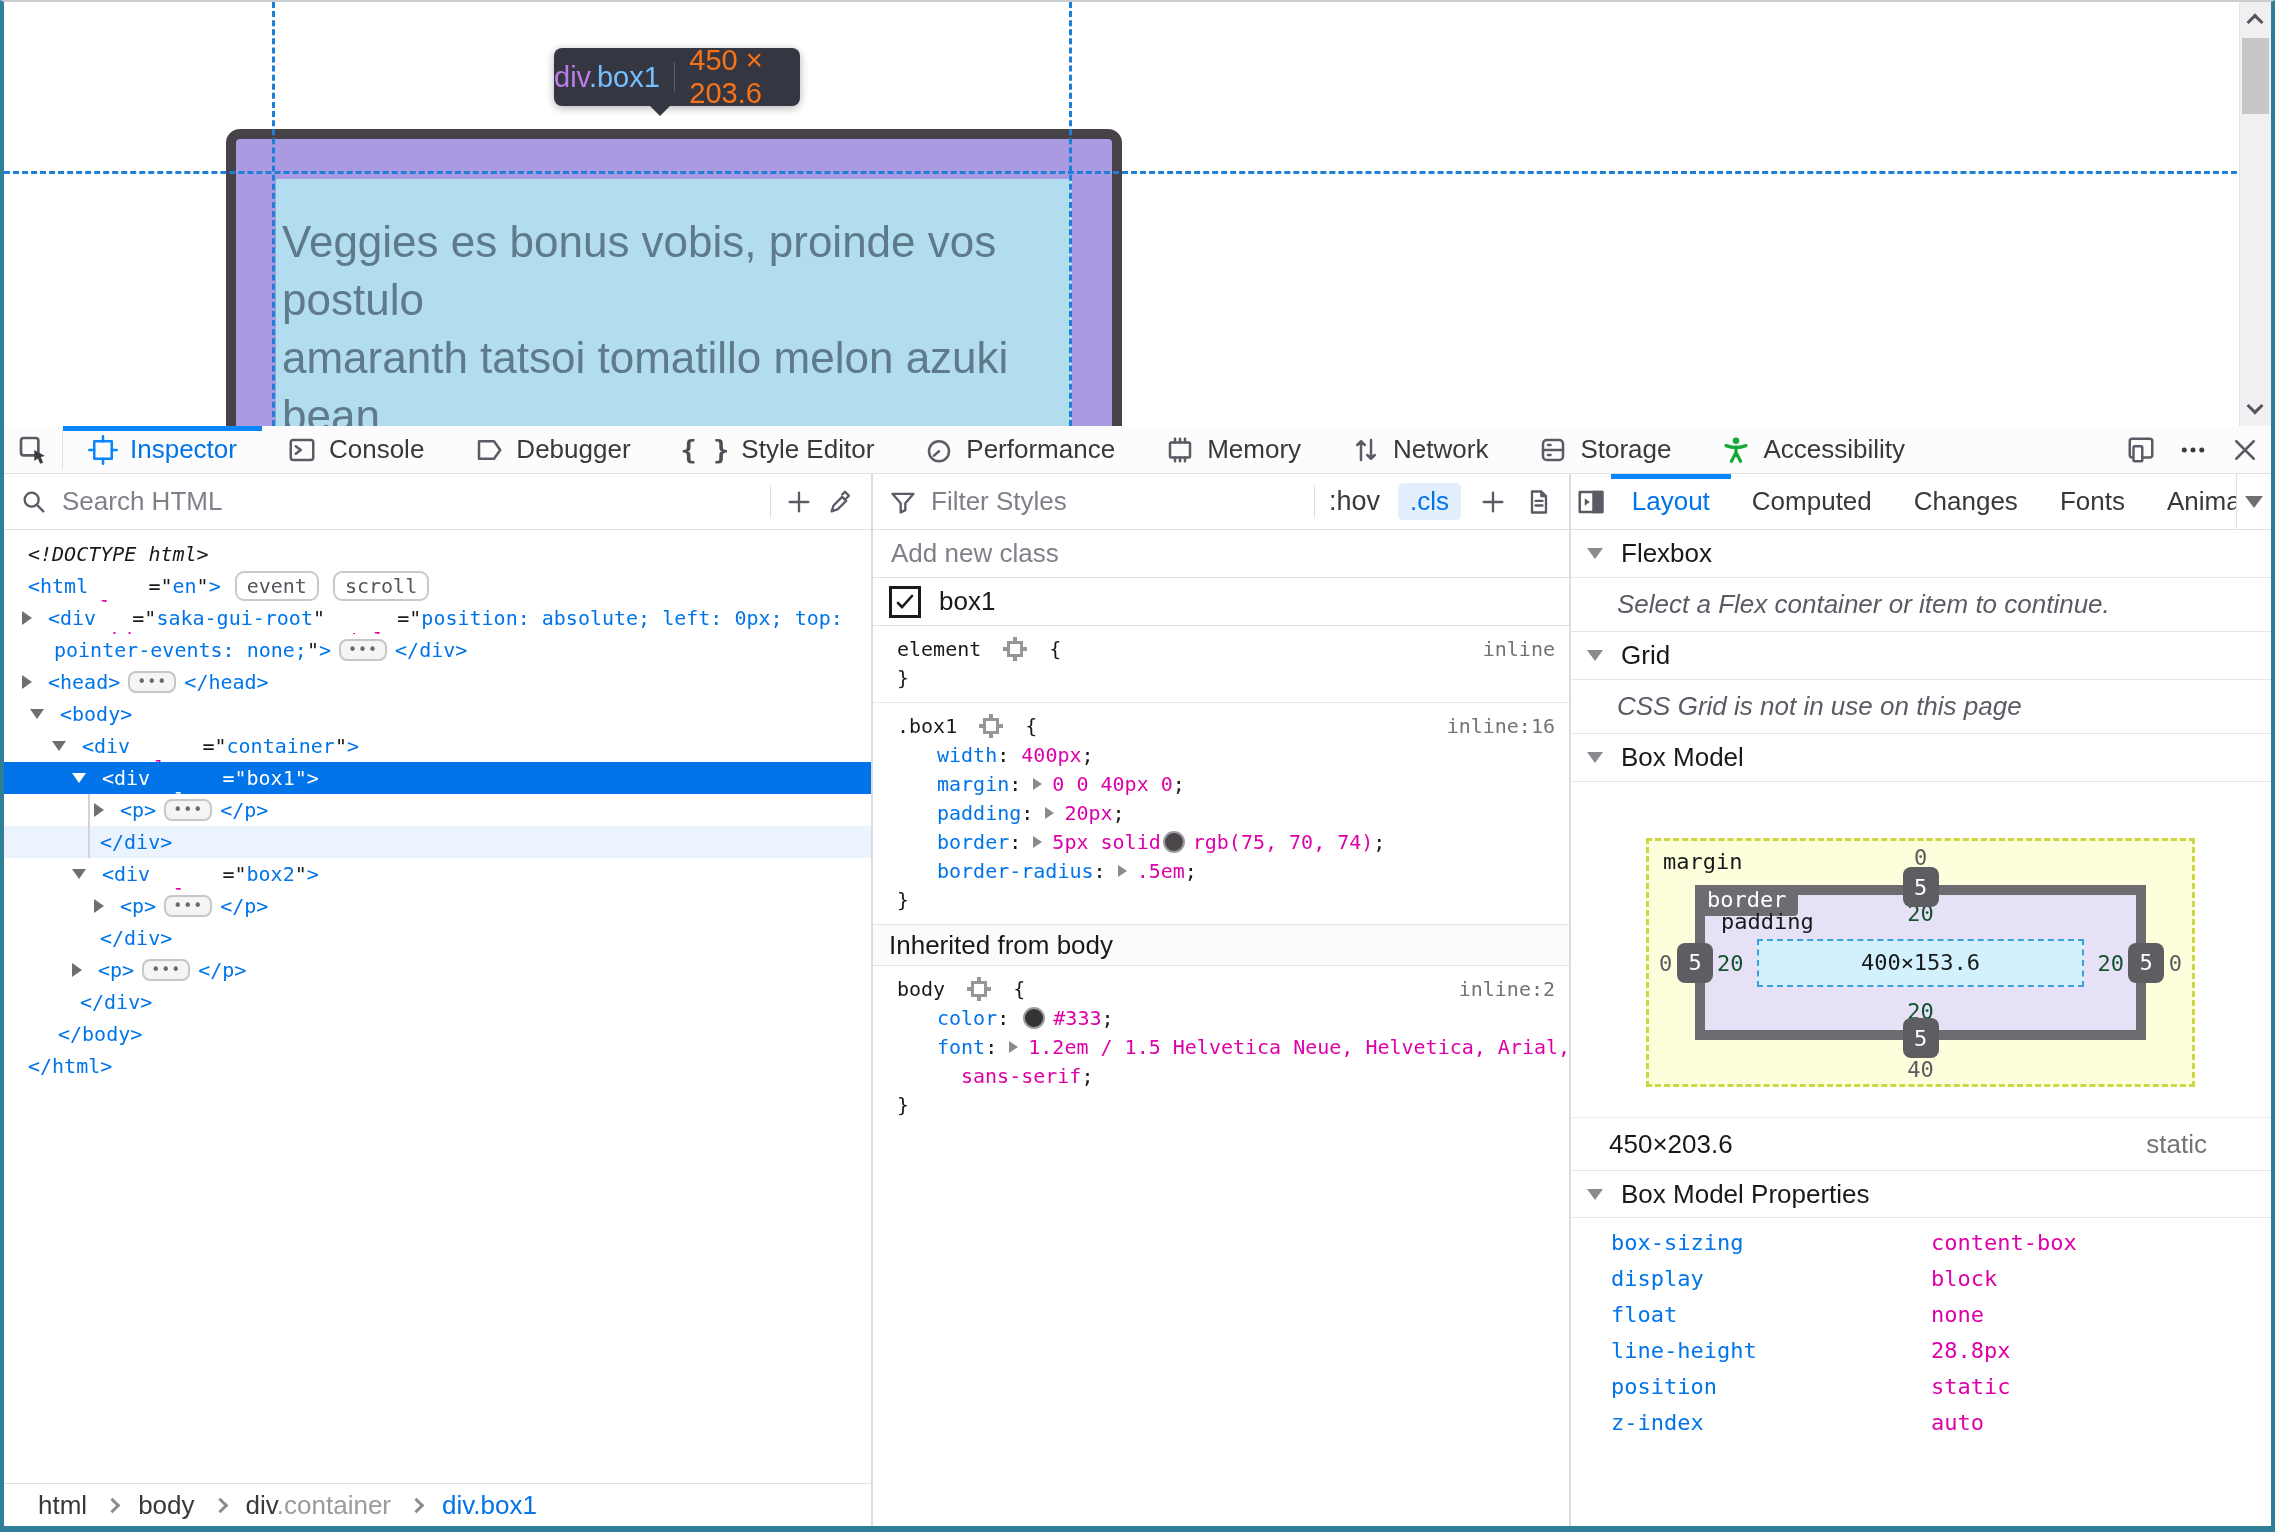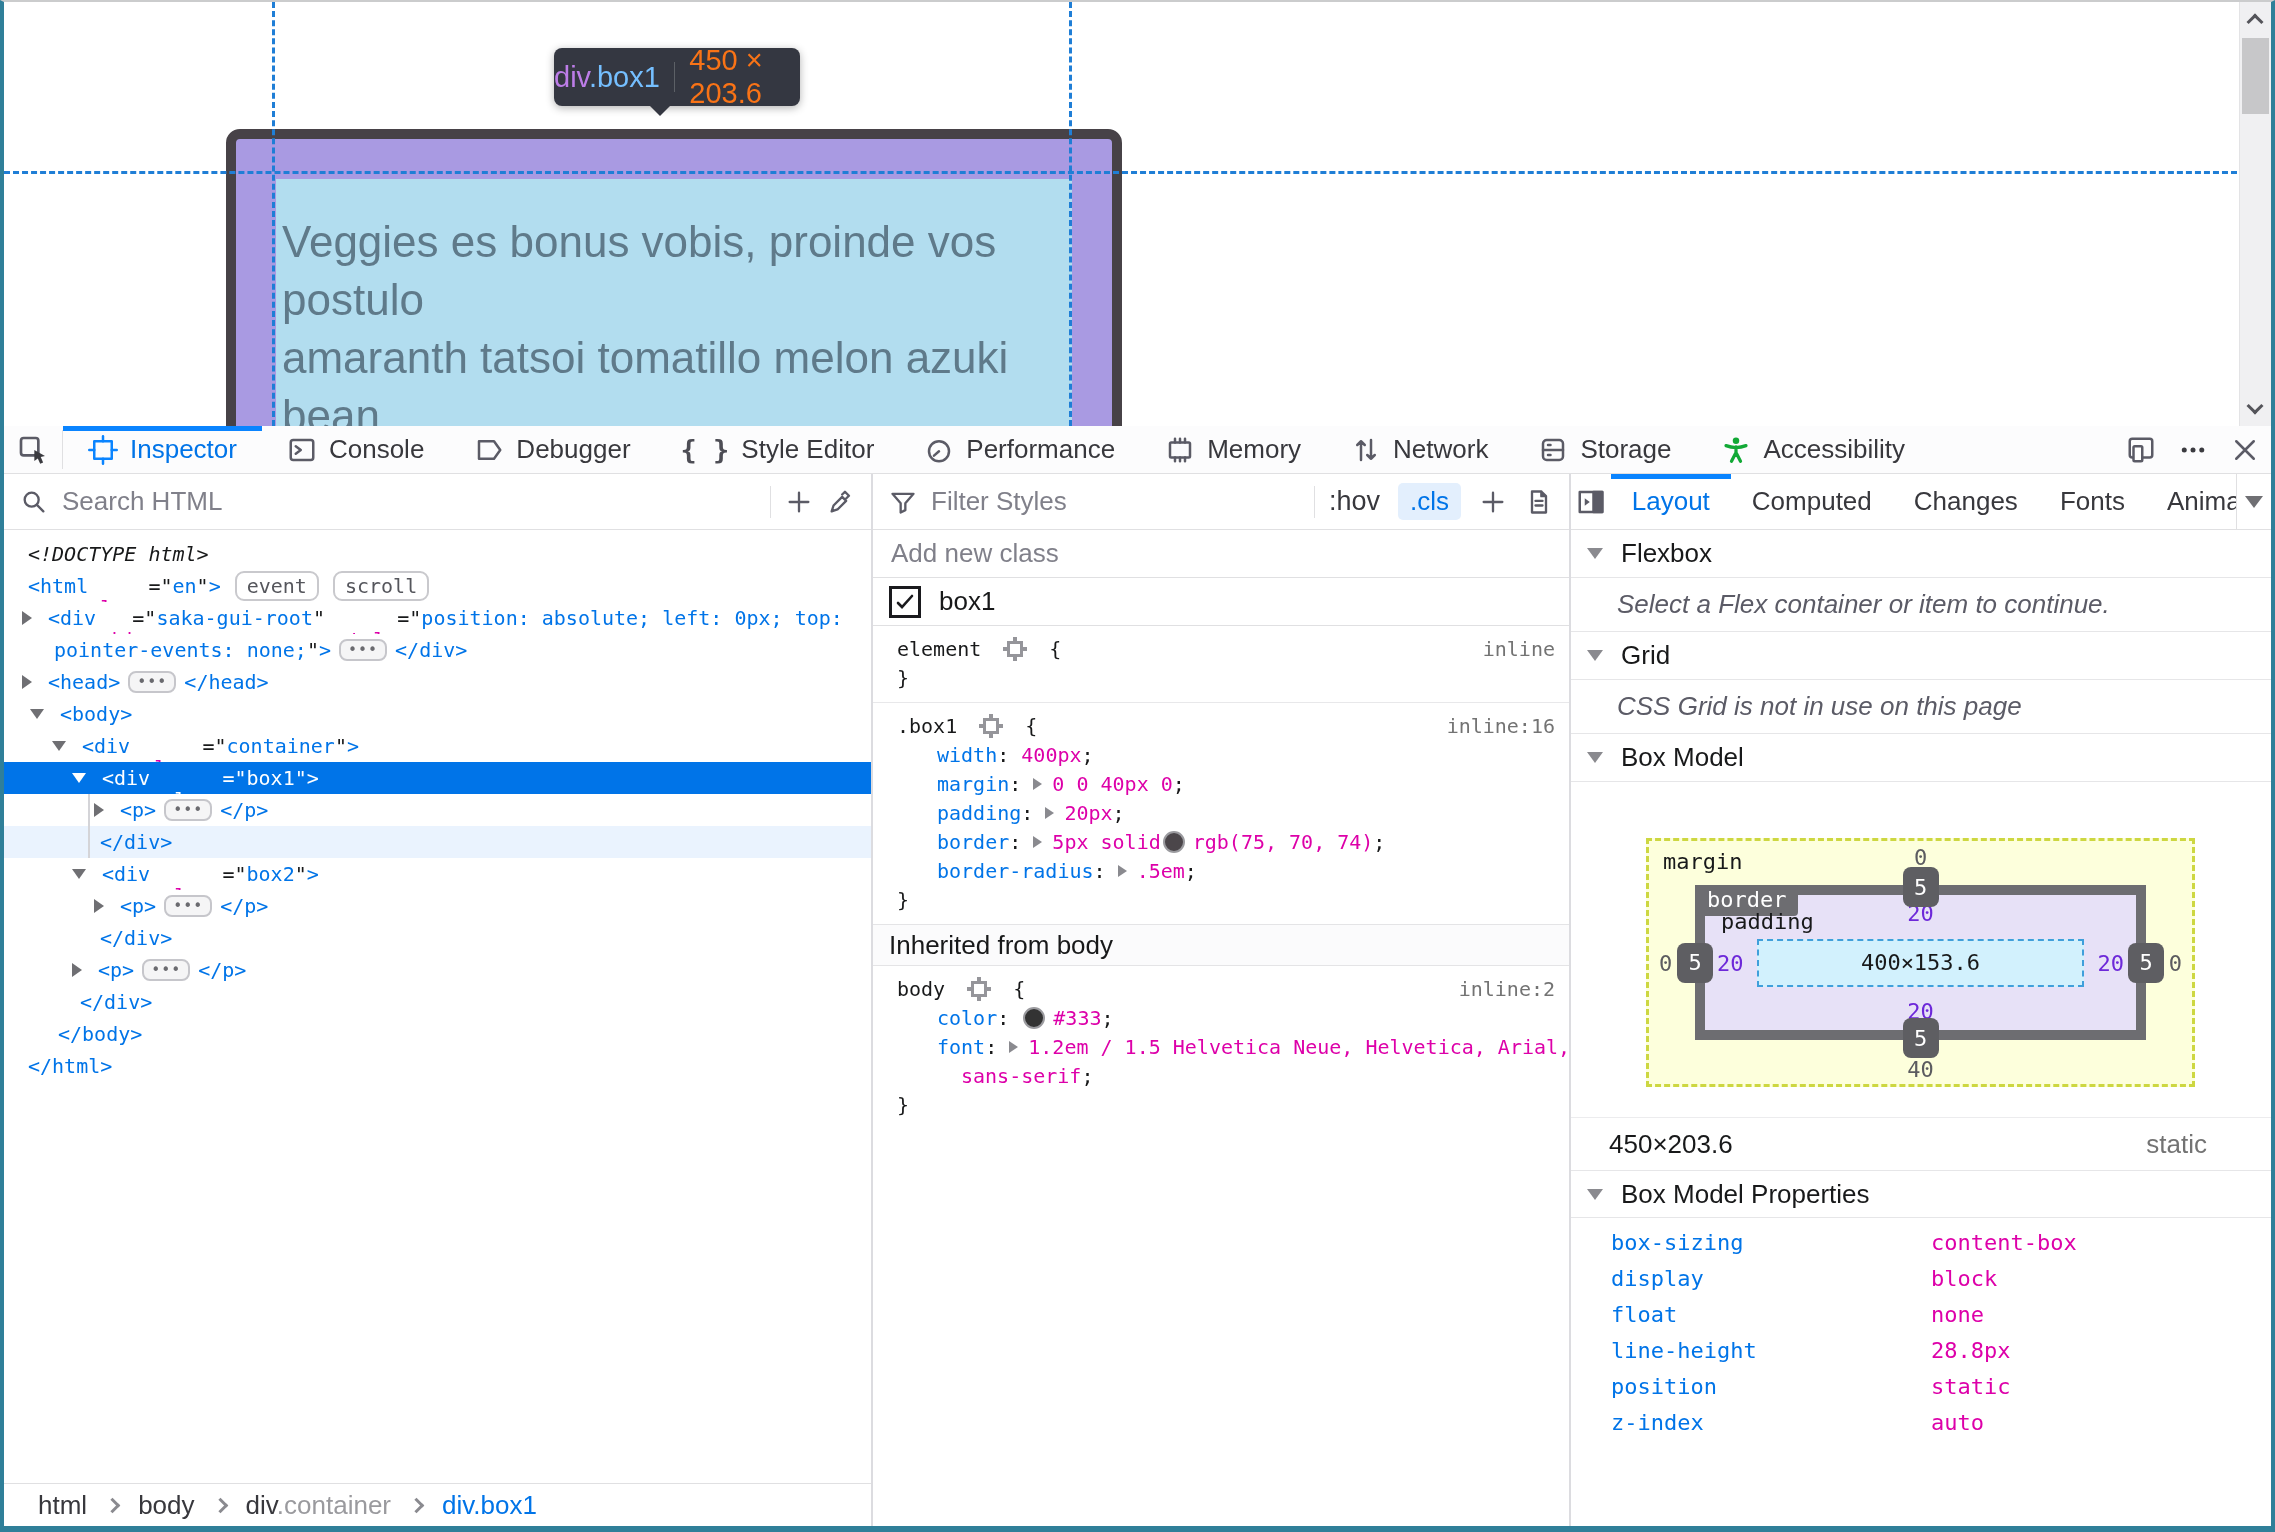--- a/index.html
+++ b/index.html
@@ -133,21 +133,21 @@
     display: flex; align-items: center; justify-content: center; z-index: 2; }
   .b5.top { left: 50%; transform: translateX(-50%); top: 26px; }
   .b5.bottom { left: 50%; transform: translateX(-50%); bottom: 26px; }
   .b5.left { top: 50%; transform: translateY(-50%); left: 28px; }
   .b5.right { top: 50%; transform: translateY(-50%); right: 28px; }
   .mnum { position: absolute; }
   .mnum.top { left: 50%; transform: translateX(-50%); top: 4px; }
   .mnum.bottom { left: 50%; transform: translateX(-50%); bottom: 2px; }
   .mnum.left { top: 50%; transform: translateY(-50%); left: 10px; }
   .mnum.right { top: 50%; transform: translateY(-50%); right: 10px; }
-  .pnum { position: absolute; color: #6d28d9; }
+  .pnum { position: absolute; color: #14532d; }
   .pnum.top { left: 50%; transform: translateX(-50%); top: 6px; }
   .pnum.bottom { left: 50%; transform: translateX(-50%); bottom: 6px; }
   .pnum.left { top: 50%; transform: translateY(-50%); left: 12px; }
   .pnum.right { top: 50%; transform: translateY(-50%); right: 12px; }
   .bm-hr { border-top: 1px solid #ececee; margin-top: 30px; }
   .bm-size-row { display: flex; justify-content: space-between; align-items: center; height: 52px;
     padding: 0 64px 0 38px; font-size: 26px; }
   .bm-pos { color: #737373; }
   .props { font-family: "DejaVu Sans Mono", monospace; font-size: 22px; padding-top: 6px; }
   .prow { height: 36px; display: flex; align-items: center; }

